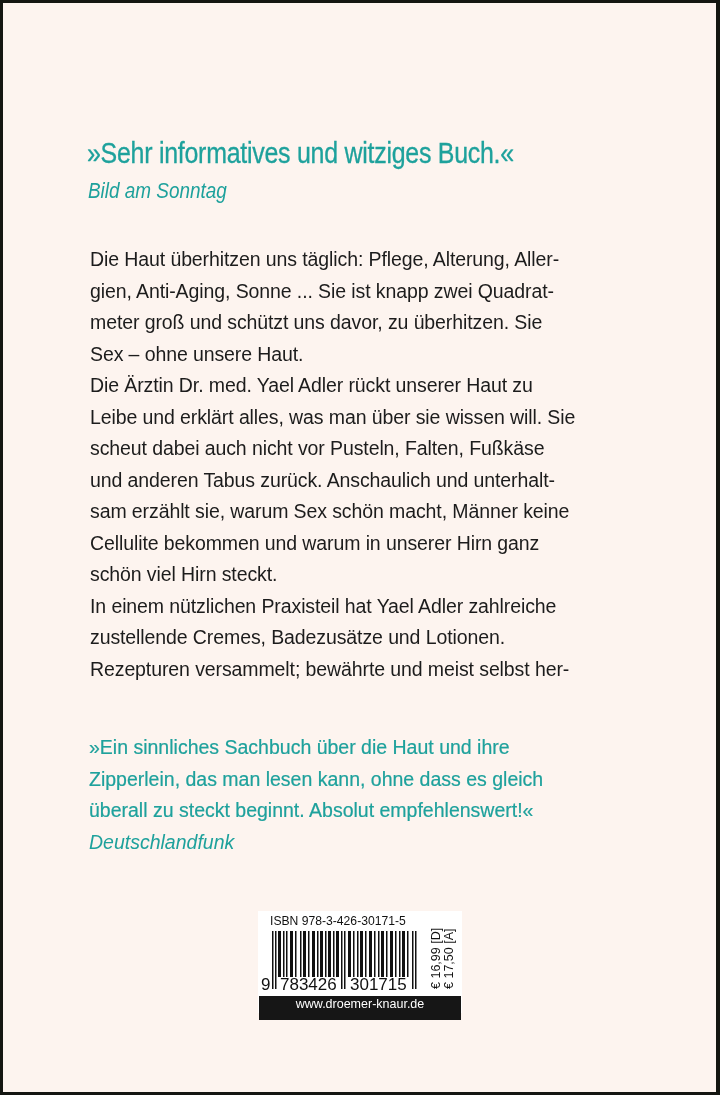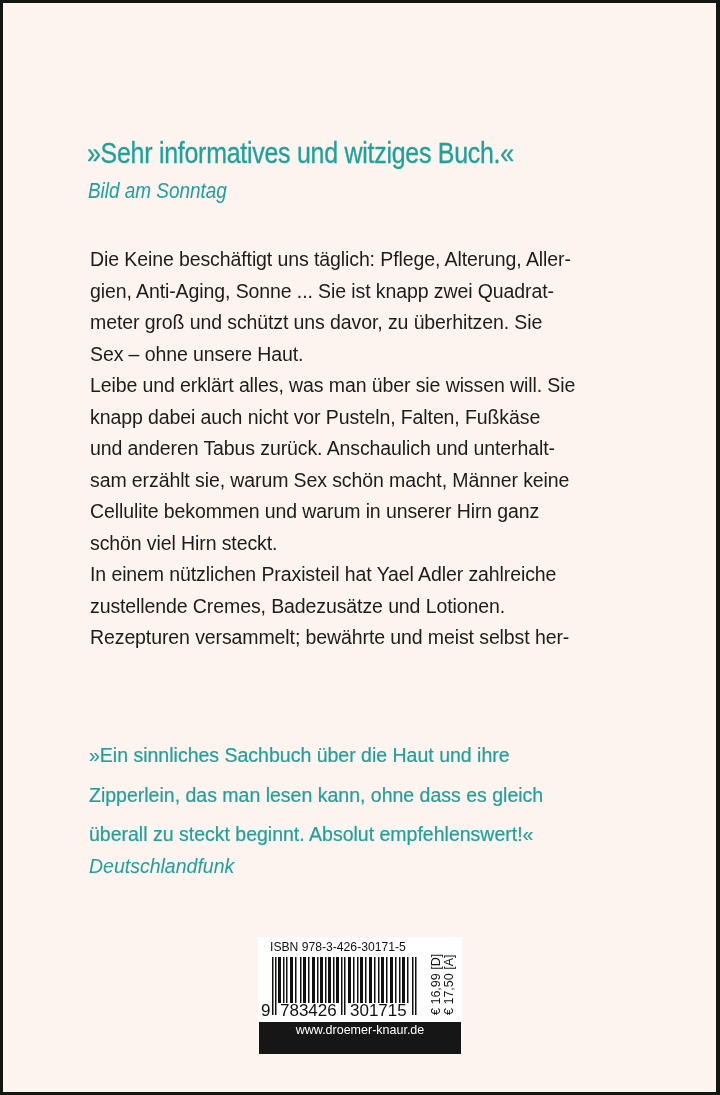--- a/index.html
+++ b/index.html
@@ -69,21 +69,20 @@
       width: 600px;
       font-family: "Liberation Sans", sans-serif;
       font-size: 19.5px;
       line-height: 31.5px;
       color: #1ea19c;
       -webkit-text-stroke: 0.2px #1ea19c;
     }
     .quote2 .line {
       display: block;
       white-space: nowrap;
-      margin-top: 8px;
     }
     .source2 {
       display: block;
       font-style: italic;
       -webkit-text-stroke: 0;
     }
     .barcode-box {
       position: absolute;
       left: 258px;
       top: 968px;
@@ -131,62 +130,63 @@
       line-height: 13px;
       color: #111;
       white-space: nowrap;
     }
     .prices div { display: block; }
     .url-bar {
       position: absolute;
       left: 1px;
       top: 85px;
       width: 202px;
-      height: 32px;
+      height: 24px;
       background: #161616;
       color: #ffffff;
       font-family: "Liberation Sans", sans-serif;
       font-size: 12.5px;
       line-height: 16px;
       text-align: center;
       white-space: nowrap;
     }
   </style>
 </head>
 <body>
 
 <div class="cover">
 
   <div class="quote1">»Sehr informatives und witziges Buch.«</div>
   <div class="source1">Bild am Sonntag</div>
 
   <div class="body-text">
-    <span class="line">Die Keine beschäftigt uns täglich: Pflege, Alterung, Aller-</span>
+    <span class="line">Die Haut überhitzen uns täglich: Pflege, Alterung, Aller-</span>
     <span class="line">gien, Anti-Aging, Sonne ... Sie ist knapp zwei Quadrat-</span>
     <span class="line">meter groß und schützt uns davor, zu überhitzen. Sie</span>
     <span class="line">Sex – ohne unsere Haut.</span>
+    <span class="line">Die Ärztin Dr. med. Yael Adler rückt unserer Haut zu</span>
     <span class="line">Leibe und erklärt alles, was man über sie wissen will. Sie</span>
-    <span class="line">knapp dabei auch nicht vor Pusteln, Falten, Fußkäse</span>
+    <span class="line">scheut dabei auch nicht vor Pusteln, Falten, Fußkäse</span>
     <span class="line">und anderen Tabus zurück. Anschaulich und unterhalt-</span>
     <span class="line">sam erzählt sie, warum Sex schön macht, Männer keine</span>
     <span class="line">Cellulite bekommen und warum in unserer Hirn ganz</span>
     <span class="line">schön viel Hirn steckt.</span>
     <span class="line">In einem nützlichen Praxisteil hat Yael Adler zahlreiche</span>
     <span class="line">zustellende Cremes, Badezusätze und Lotionen.</span>
     <span class="line">Rezepturen versammelt; bewährte und meist selbst her-</span>
   </div>
 
   <div class="quote2">
     <span class="line">»Ein sinnliches Sachbuch über die Haut und ihre</span>
     <span class="line">Zipperlein, das man lesen kann, ohne dass es gleich</span>
     <span class="line">überall zu steckt beginnt. Absolut empfehlenswert!«</span>
     <span class="source2">Deutschlandfunk</span>
   </div>
 
-  <div class="barcode-box" style="left:255px; top:934px;">
+  <div class="barcode-box" style="left:255px; top:908px;">
     <div class="isbn">ISBN 978-3-426-30171-5</div>
 
     <svg class="bars" viewBox="0 0 148 58" preserveAspectRatio="none">
       <g fill="#111">
 
         <rect x="0" y="0" width="1.5" height="58"></rect>
         <rect x="3" y="0" width="1.5" height="58"></rect>
 
         <rect x="6" y="0" width="3" height="46"></rect>
         <rect x="11" y="0" width="1.5" height="46"></rect>

